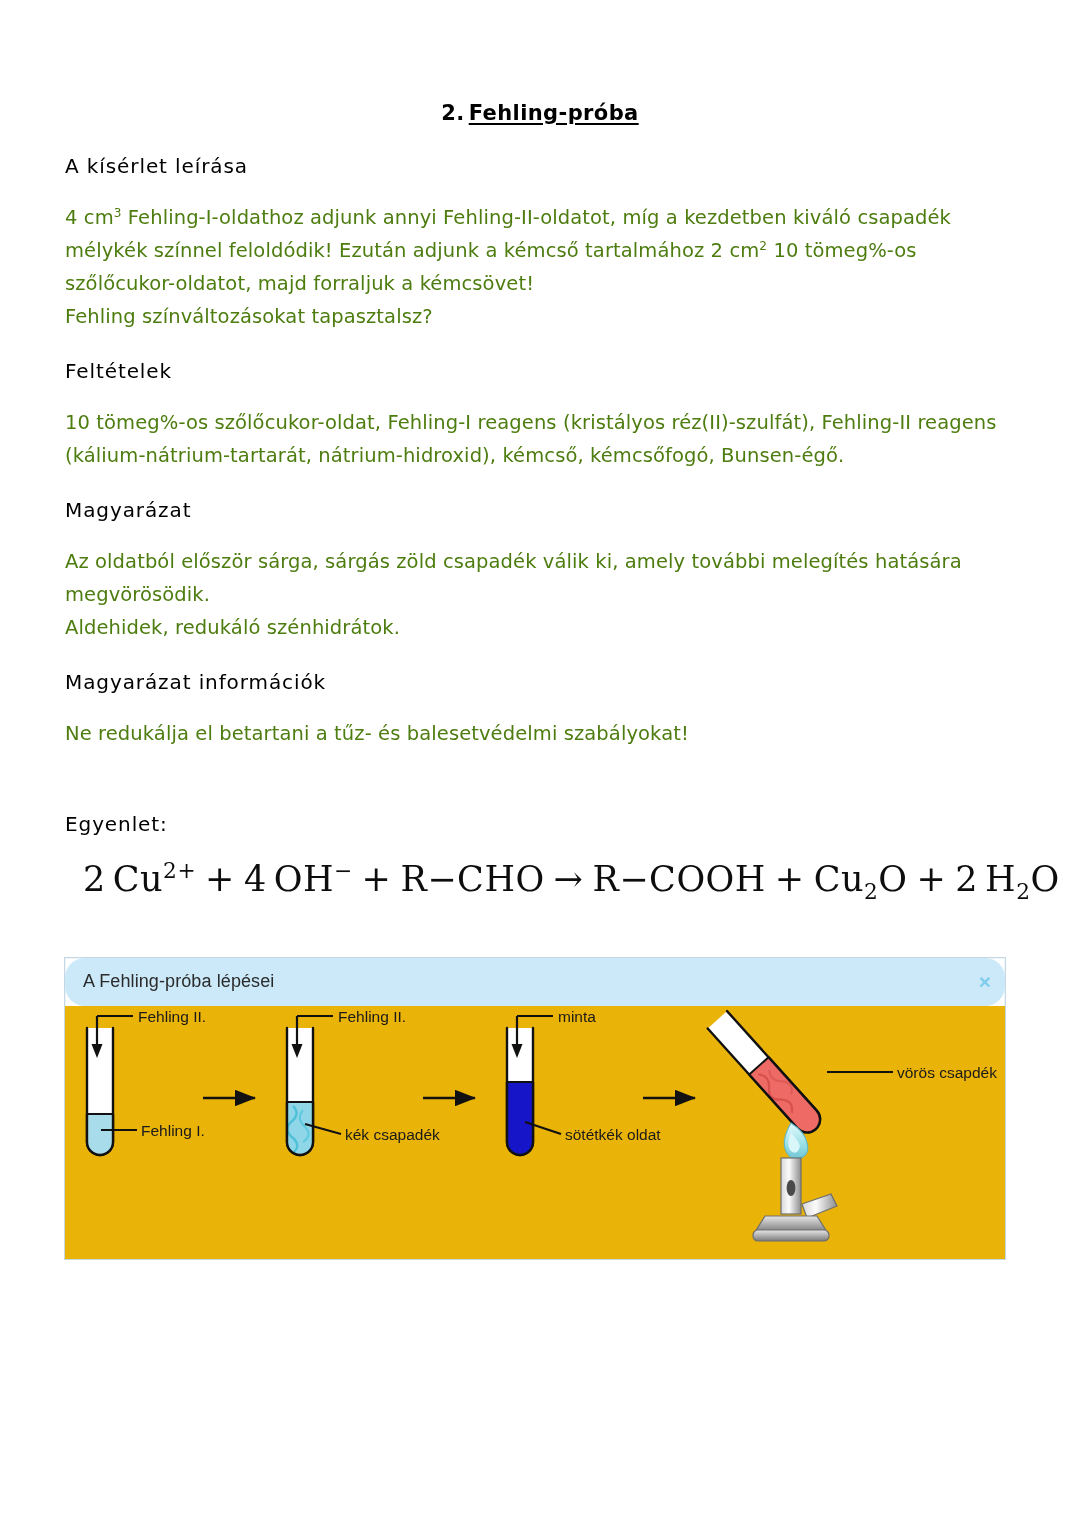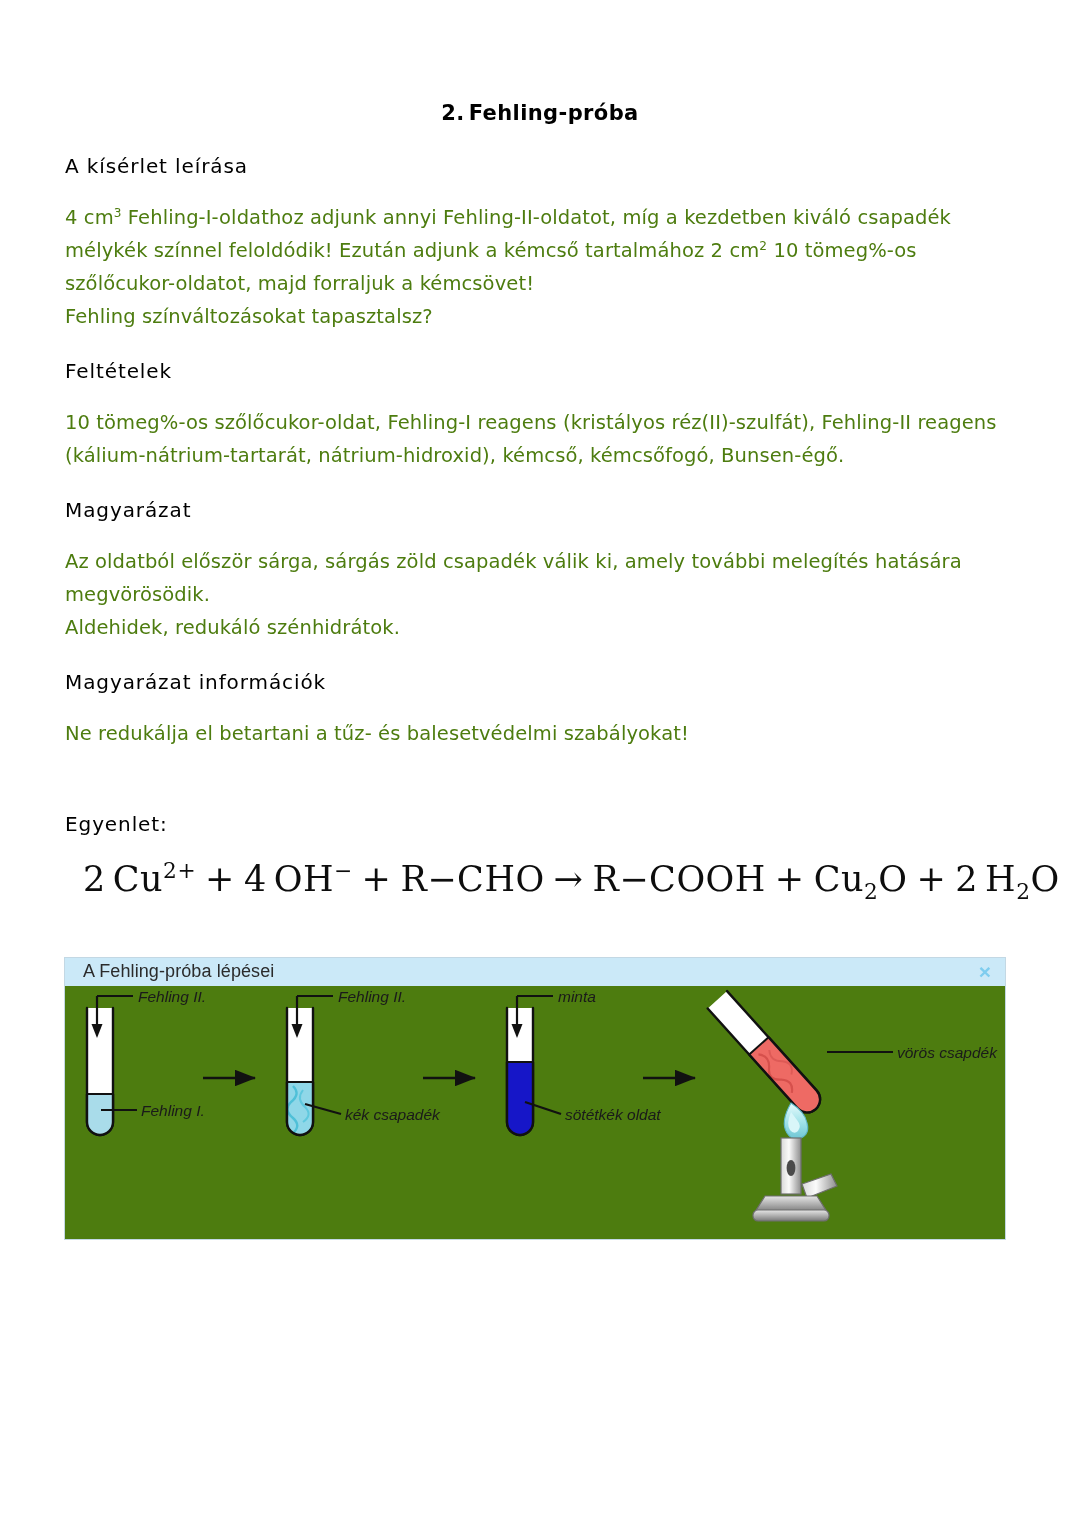--- a/index.html
+++ b/index.html
@@ -34,21 +34,21 @@
   .doc-title {
     text-align: center;
     font-weight: bold;
     font-size: 21px;
     letter-spacing: 0.4px;
     margin: 0;
     padding-top: 101px;
     line-height: 1.2;
   }
   .doc-title .num { text-decoration: none; padding-right: 4px; }
-  .doc-title .underlined { text-underline-offset: 3px; margin-top: 28px; }
+  .doc-title .underlined { text-decoration: underline; text-underline-offset: 3px; margin-top: 28px; }
 
   
   .section-heading {
     font-weight: normal;
     font-size: 20px;
     letter-spacing: 0.9px;
     line-height: 1.25;
   }
   h2.section-heading { margin: 0; }
 
@@ -89,50 +89,50 @@
   .figure-panel {
     position: absolute;
     left: 64px;
     top: 957px;
     width: 940px;
     border: 1px solid #c3d8e4;
     background: #ffffff;
     box-shadow: 0 0 0 1px #eef4f8 inset;
   }
   .panel-header {
-    height: 28px;
+    height: 48px;
     background: #cbe9f8;
     border-bottom: 1px solid #cbe9f8;
     display: flex;
     align-items: center;
     justify-content: space-between;
     padding: 0 14px 0 18px;
     box-sizing: border-box;
+    border-radius: 20px;
   }
   .panel-title {
     font-family: "Liberation Sans", sans-serif;
     font-size: 18px;
     color: #2b2b2b;
     letter-spacing: 0.1px;
   }
   .panel-close {
     font-family: "Liberation Sans", sans-serif;
     font-size: 21px;
     font-weight: bold;
     color: #7ecdef;
     line-height: 1;
     cursor: pointer;
     user-select: none;
   }
   .panel-body {
-    background: #4d7c0f;
+    background: #eab308;
     height: 253px;
     position: relative;
     overflow: hidden;
-    font-style: italic;
   }
   .figure-svg {
     position: absolute;
     left: 0;
     top: 0;
   }
   .lbl {
     font-family: "Liberation Sans", sans-serif;
     font-size: 15.5px;
     fill: #1a1a1a;

